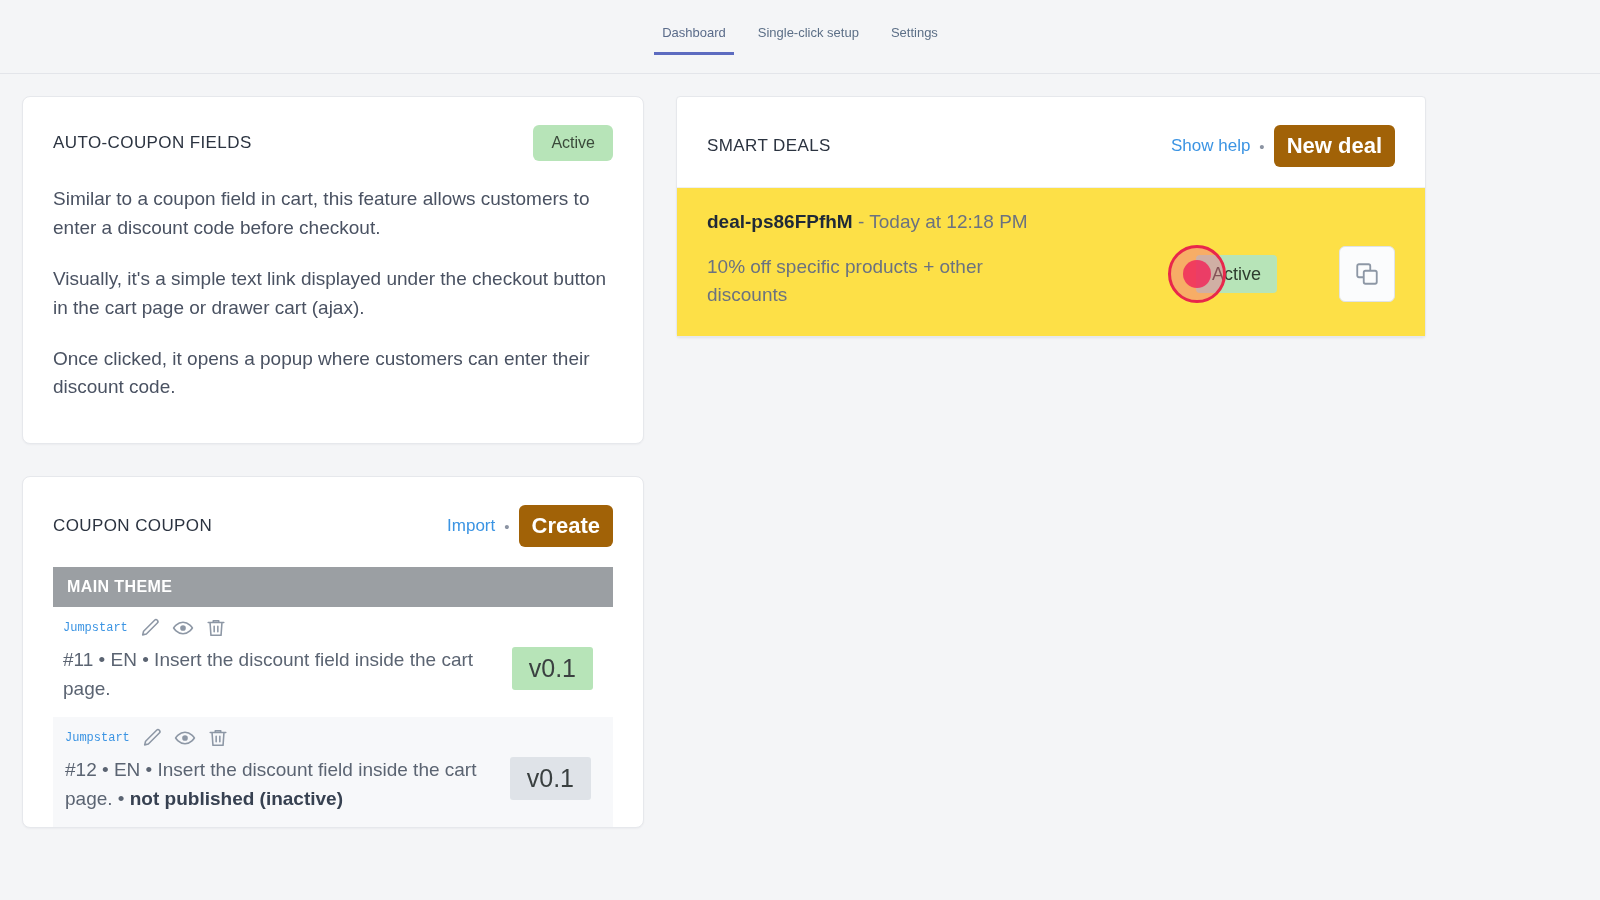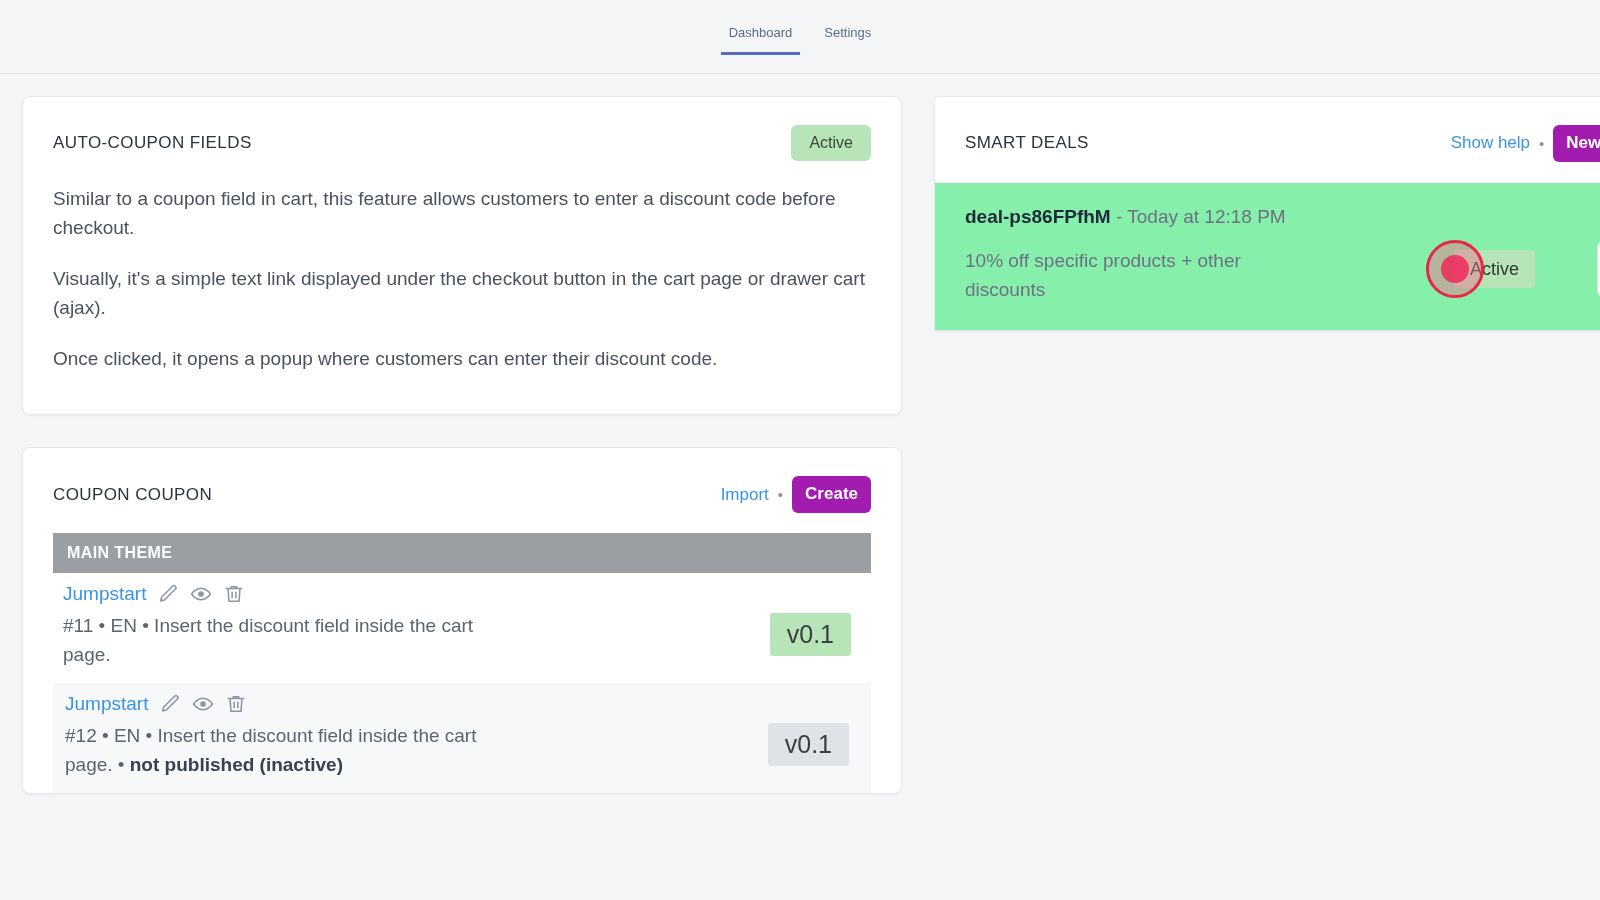--- a/index.html
+++ b/index.html
@@ -41,21 +41,21 @@
   }
 
   
   .page {
     padding: 22px 22px 0 22px;
     display: flex;
     gap: 32px;
     align-items: flex-start;
     height: 826px;
   }
-  .col-left { width: 880px; flex: none; }
+  .col-left { width: 622px; flex: none; }
   .col-right { width: 750px; flex: none; }
 
   .card {
     background: #ffffff;
     border: 1px solid #e6e8ec;
     border-radius: 8px;
     box-shadow: 0 1px 2px rgba(16,24,40,.04);
   }
   .card.sharp { border-radius: 4px; }
 
@@ -93,35 +93,35 @@
   
   .head-actions { display: flex; align-items: center; gap: 9px; }
   .link-btn {
     font-size: 17px;
     color: #3b94e3;
     cursor: pointer;
     text-decoration: none;
   }
   .dot-sep { color: #8c94a3; font-size: 15px; }
   .btn-primary {
-    background: #a21caf;
+    background: #a16207;
     color: #fff;
-    font-size: 17px;
+    font-size: 22px;
     font-weight: bold;
     border: none;
     border-radius: 6px;
     padding: 9px 13px;
     cursor: pointer;
     line-height: 1.1;
     font-family: "Liberation Sans", sans-serif;
   }
 
   
   .deal-row {
-    background: #86efac;
+    background: #fde047;
     border-top: 1px solid #edeff3;
     border-bottom: 1px solid #e6e8ec;
     padding: 22px 30px 26px 30px;
     display: flex;
     align-items: flex-start;
     justify-content: space-between;
     gap: 14px;
     position: relative;
   }
   .deal-info { flex: 1 1 auto; min-width: 0; }
@@ -199,22 +199,23 @@
     padding: 10px 0 14px 0;
   }
   .field-row.alt { background: #f7f8fa; padding-left: 2px; padding-right: 2px; }
   .field-main { flex: 1 1 auto; min-width: 0; padding-left: 10px; }
   .field-head {
     display: flex; align-items: center; gap: 11px;
     margin-bottom: 7px;
   }
   .field-link {
     color: #3b94e3;
-    font-size: 19px;
-    cursor: pointer;
+    font-size: 12px;
+    cursor: pointer;
+    font-family: Liberation Mono, monospace;
   }
   .field-desc {
     font-size: 19px;
     line-height: 1.5;
     color: #5b6472;
     max-width: 440px;
   }
   .field-desc b { color: #374151; font-weight: bold; }
   .ver {
     font-size: 25px;
@@ -235,20 +236,23 @@
 </style>
 </head>
 <body>
 
 <div class="topnav">
   <div class="nav-tabs">
     <div class="nav-tab active">
       <span>Dashboard</span>
     </div>
     <div class="nav-tab">
+      <span>Single-click setup</span>
+    </div>
+    <div class="nav-tab">
       <span>Settings</span>
     </div>
   </div>
 </div>
 
 <div class="page">
 
   <div class="col-left">
 
     <div class="card">

